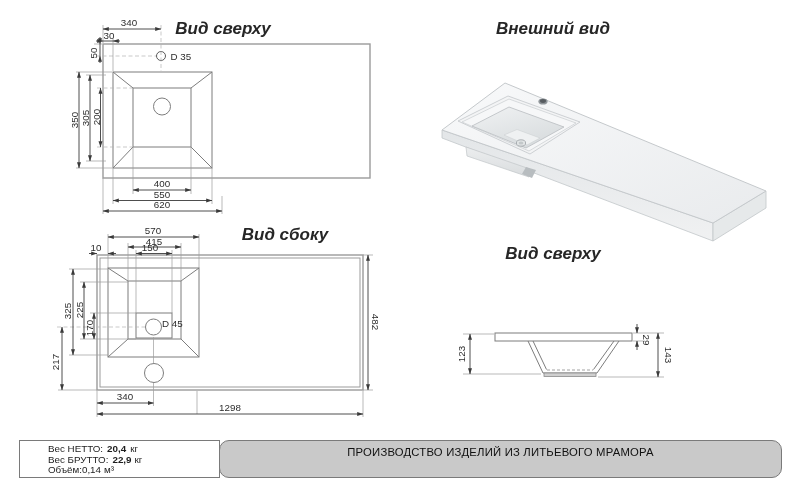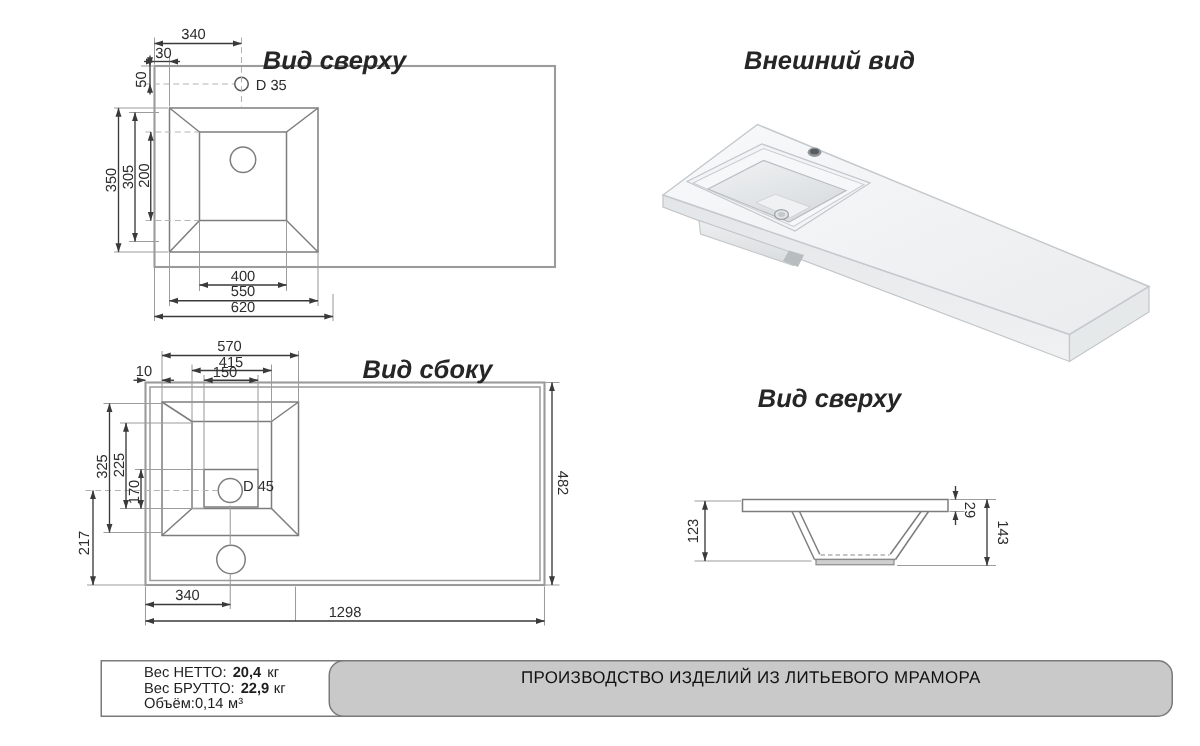--- a/index.html
+++ b/index.html
@@ -1,35 +1,35 @@
 <!DOCTYPE html>
 <html><head>
 <meta charset="utf-8">
 <style>
   html,body{margin:0;padding:0;background:#fff;}
   body{width:800px;height:497px;position:relative;overflow:hidden;
        font-family:"Liberation Sans", sans-serif;}
   #stage{position:absolute;left:0;top:0;width:779px;height:497px;}
   svg{position:absolute;left:0;top:0;}
   .view-title{position:absolute;font-weight:bold;font-style:italic;
-              font-size:17px;color:#262626;white-space:nowrap;transform:translateX(-50%);margin-top:12px;}
+              font-size:17px;color:#262626;white-space:nowrap;transform:translateX(-50%);}
   
   .frame{fill:#fff;stroke:#9b9b9b;stroke-width:1.4;}
   .frame2{fill:none;stroke:#9b9b9b;stroke-width:1;}
   .dr{fill:none;stroke:#7d7d7d;stroke-width:1;}
   .drk{fill:none;stroke:#5a5a5a;stroke-width:1;}
   .dim{stroke:#3a3a3a;stroke-width:0.9;fill:none;}
   .ext{stroke:#9c9c9c;stroke-width:0.7;fill:none;}
   .dash{stroke:#b3b3b3;stroke-width:0.7;fill:none;stroke-dasharray:4 2.5;}
   .hid{stroke:#8a8a8a;stroke-width:0.8;fill:none;stroke-dasharray:3 2;}
   .dimtext{font:9.8px "Liberation Sans",sans-serif;fill:#2d2d2d;}
   
   .bar{position:absolute;top:440px;height:38px;box-sizing:border-box;
        border:1.3px solid #7a7a7a;}
-  #specs-cell{left:19px;width:201px;background:#fff;padding:3px 0 0 28px;margin-left:48px;}
+  #specs-cell{left:19px;width:201px;background:#fff;padding:3px 0 0 28px;}
   .spec-line{font-size:9.8px;color:#1d1d1d;line-height:10.6px;white-space:nowrap;}
   .spec-line b{font-weight:bold;}
   .sp4{margin-left:4px;} .sp2{margin-left:3px;}
   #footer-cell{left:219px;width:563px;background:#c9c9c9;text-align:center;
        padding-top:4px;border-radius:10px;}
   .footer-line1{font-size:11.3px;color:#111;letter-spacing:.2px;line-height:14px;}
   .footer-line2{font-size:10.8px;color:#111;line-height:13px;}
 </style>
 </head>
 <body>

